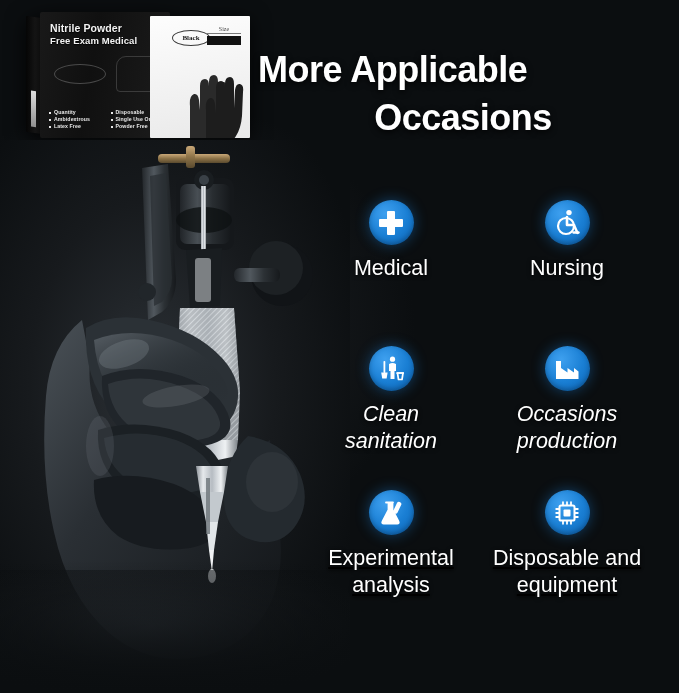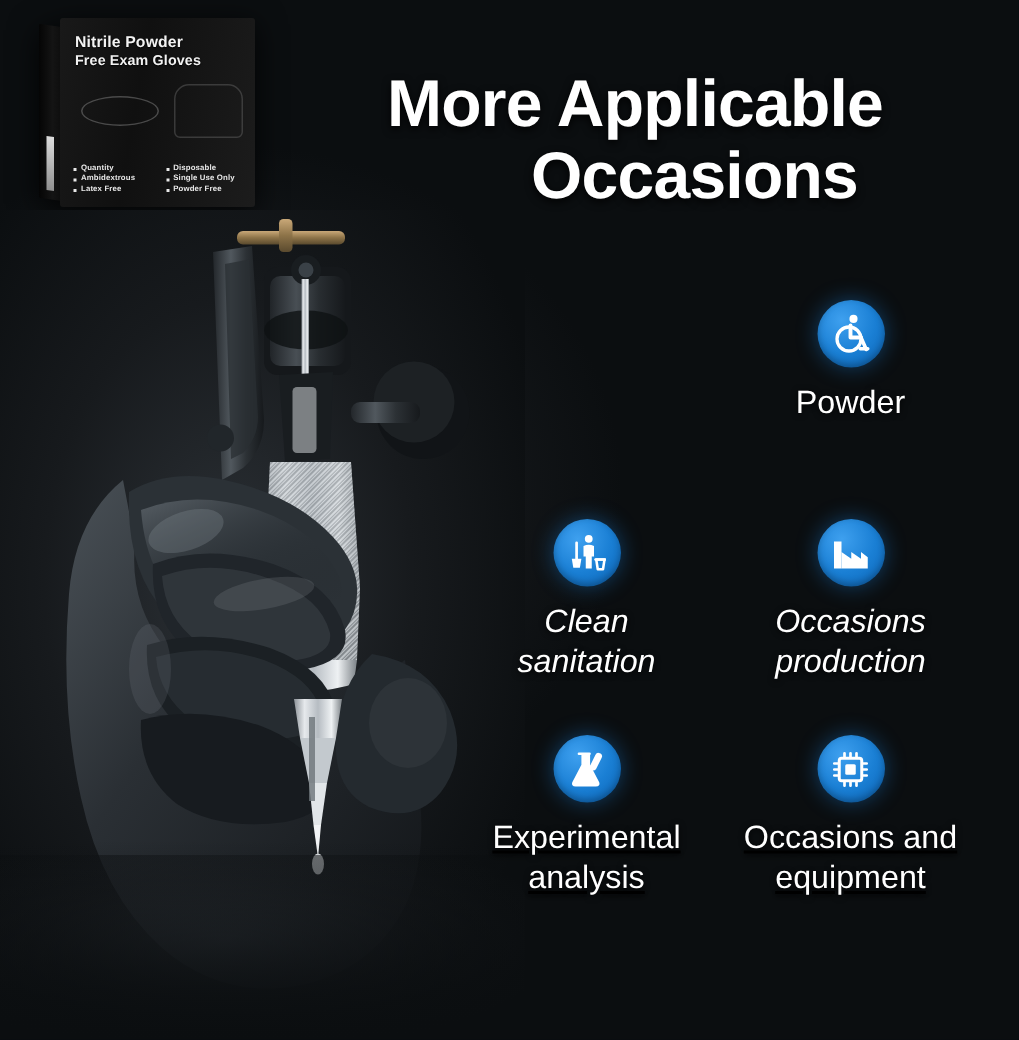--- a/index.html
+++ b/index.html
@@ -110,21 +110,21 @@
     margin-top:2px; height:9px; background:#111;
   }
   .insert-gloves {
     position:absolute; left:26px; bottom:-4px; width:70px; height:82px;
   }
 
   
   #headline {
     position:absolute; left:258px; top:46px; width:410px;
     color:#fff;
-    font-size:44px; font-weight:700;
+    font-size:36px; font-weight:700;
     line-height:48px;
     letter-spacing:-.5px;
     text-shadow:0 2px 6px rgba(0,0,0,.9);
   }
   #headline .ln1 { display:block; text-align:left; }
   #headline .ln2 { display:block; text-align:center; }
 
   
   #photo {
     position:absolute; left:-10px; top:140px;
@@ -172,40 +172,57 @@
 
   <div id="product-box">
 
     <div class="box-spine">
       <div class="spine-strip"></div>
     </div>
 
     <div class="box-body">
       <div class="box-title">
         <span>Nitrile Powder</span><br>
-        <span class="l2">Free Exam Gloves</span>
+        <span class="l2">Free Exam Medical</span>
       </div>
 
       <div class="glove-ghost ghost-oval"></div>
       <div class="glove-ghost ghost-rect"></div>
 
       <div class="box-bullets">
         <ul class="bcol">
           <li>Quantity</li>
           <li>Ambidextrous</li>
           <li>Latex Free</li>
         </ul>
         <ul class="bcol">
           <li>Disposable</li>
           <li>Single Use Only</li>
           <li>Powder Free</li>
         </ul>
       </div>
     </div>
 
+    <div class="insert-card">
+      <div class="tag-black">Black</div>
+      <div class="tag-size">
+        <div class="lbl">Size</div>
+        <div class="bar"></div>
+      </div>
+      <svg class="insert-gloves" viewBox="0 0 70 82">
+        <g fill="#2a2a2a">
+          <path d="M14 82 L14 46 Q13 36 18 34 Q22 33 23 40 L24 50 L24 26 Q24 19 29 19 Q33 19 33 26 L33 46
+                   L33 22 Q33 15 38 15 Q42 15 42 22 L42 46 L43 28 Q44 21 48 22 Q52 23 51 30 L50 52
+                   Q49 64 44 72 L40 82 Z"></path>
+          <path d="M30 82 L30 50 Q29 40 34 38 Q38 37 39 44 L40 54 L40 28 Q40 21 45 21 Q49 21 49 28 L49 48
+                   L49 24 Q49 17 54 17 Q58 17 58 24 L58 48 L59 30 Q60 23 64 24 Q68 25 67 32 L66 56
+                   Q65 68 60 76 L56 82 Z" fill="#1d1d1d"></path>
+        </g>
+      </svg>
+    </div>
   </div>
 
   <svg id="photo" viewBox="0 0 360 553">
     <defs>
       <radialGradient id="vig" cx="45%" cy="45%" r="62%">
         <stop offset="0%" stop-color="#2c3136"></stop>
         <stop offset="55%" stop-color="#171a1d"></stop>
         <stop offset="100%" stop-color="#0b0e10"></stop>
       </radialGradient>
       <linearGradient id="glove" x1="0" y1="0" x2="1" y2="1">
@@ -310,32 +327,40 @@
     <rect x="0" y="420" width="360" height="133" fill="url(#botfade)"></rect>
   </svg>
 
   <div id="headline">
     <span class="ln1">More Applicable</span>
     <span class="ln2">Occasions</span>
   </div>
 
   <div id="features">
 
+    <div class="feat r0 c0">
+      <div class="ficon">
+        <svg width="26" height="26" viewBox="0 0 26 26">
+          <path d="M10 2 H16 V10 H24 V16 H16 V24 H10 V16 H2 V10 H10 Z" fill="#fff" stroke="#fff" stroke-width="2" stroke-linejoin="round"></path>
+        </svg>
+      </div>
+      <div class="flabel">Medical</div>
+    </div>
 
     <div class="feat r0 c1">
       <div class="ficon">
         <svg width="27" height="27" viewBox="0 0 27 27">
           <circle cx="15" cy="3.6" r="2.7" fill="#fff"></circle>
           <path d="M13 8 V16 H20" fill="none" stroke="#fff" stroke-width="2.6" stroke-linecap="round" stroke-linejoin="round"></path>
           <path d="M20 16 L23.5 24" fill="none" stroke="#fff" stroke-width="2.4" stroke-linecap="round"></path>
           <path d="M19.5 23.5 H24.5" stroke="#fff" stroke-width="2.4" stroke-linecap="round"></path>
           <circle cx="12" cy="17" r="8" fill="none" stroke="#fff" stroke-width="2.2"></circle>
         </svg>
       </div>
-      <div class="flabel">Powder</div>
+      <div class="flabel">Nursing</div>
     </div>
 
     <div class="feat r1 c0">
       <div class="ficon">
         <svg width="26" height="26" viewBox="0 0 26 26">
           <circle cx="14.5" cy="3.2" r="2.6" fill="#fff"></circle>
           <path d="M11 8 Q14.5 6.2 18 8 L18 15 L16.5 15 L16.5 23 L12.5 23 L12.5 15 L11 15 Z" fill="#fff"></path>
           <rect x="5.5" y="5" width="1.8" height="12" rx=".8" fill="#fff"></rect>
           <path d="M3.2 16.5 H9.6 L8.6 22.5 H4.2 Z" fill="#fff"></path>
           <path d="M19.5 17 H25 L24 23.5 H20.5 Z" fill="none" stroke="#fff" stroke-width="1.7" stroke-linejoin="round"></path>
@@ -374,18 +399,18 @@
           <rect x="5.5" y="5.5" width="15" height="15" rx="1.6" fill="none" stroke="#fff" stroke-width="2"></rect>
           <rect x="9.5" y="9.5" width="7" height="7" rx="1" fill="#fff"></rect>
           <g stroke="#fff" stroke-width="1.8" stroke-linecap="round">
             <path d="M9 2.2 V5  M13 2.2 V5  M17 2.2 V5"></path>
             <path d="M9 21 V23.8  M13 21 V23.8  M17 21 V23.8"></path>
             <path d="M2.2 9 H5  M2.2 13 H5  M2.2 17 H5"></path>
             <path d="M21 9 H23.8  M21 13 H23.8  M21 17 H23.8"></path>
           </g>
         </svg>
       </div>
-      <div class="flabel">Occasions and
+      <div class="flabel">Disposable and
 equipment</div>
     </div>
 
   </div>
 </div>
 
 </body></html>

